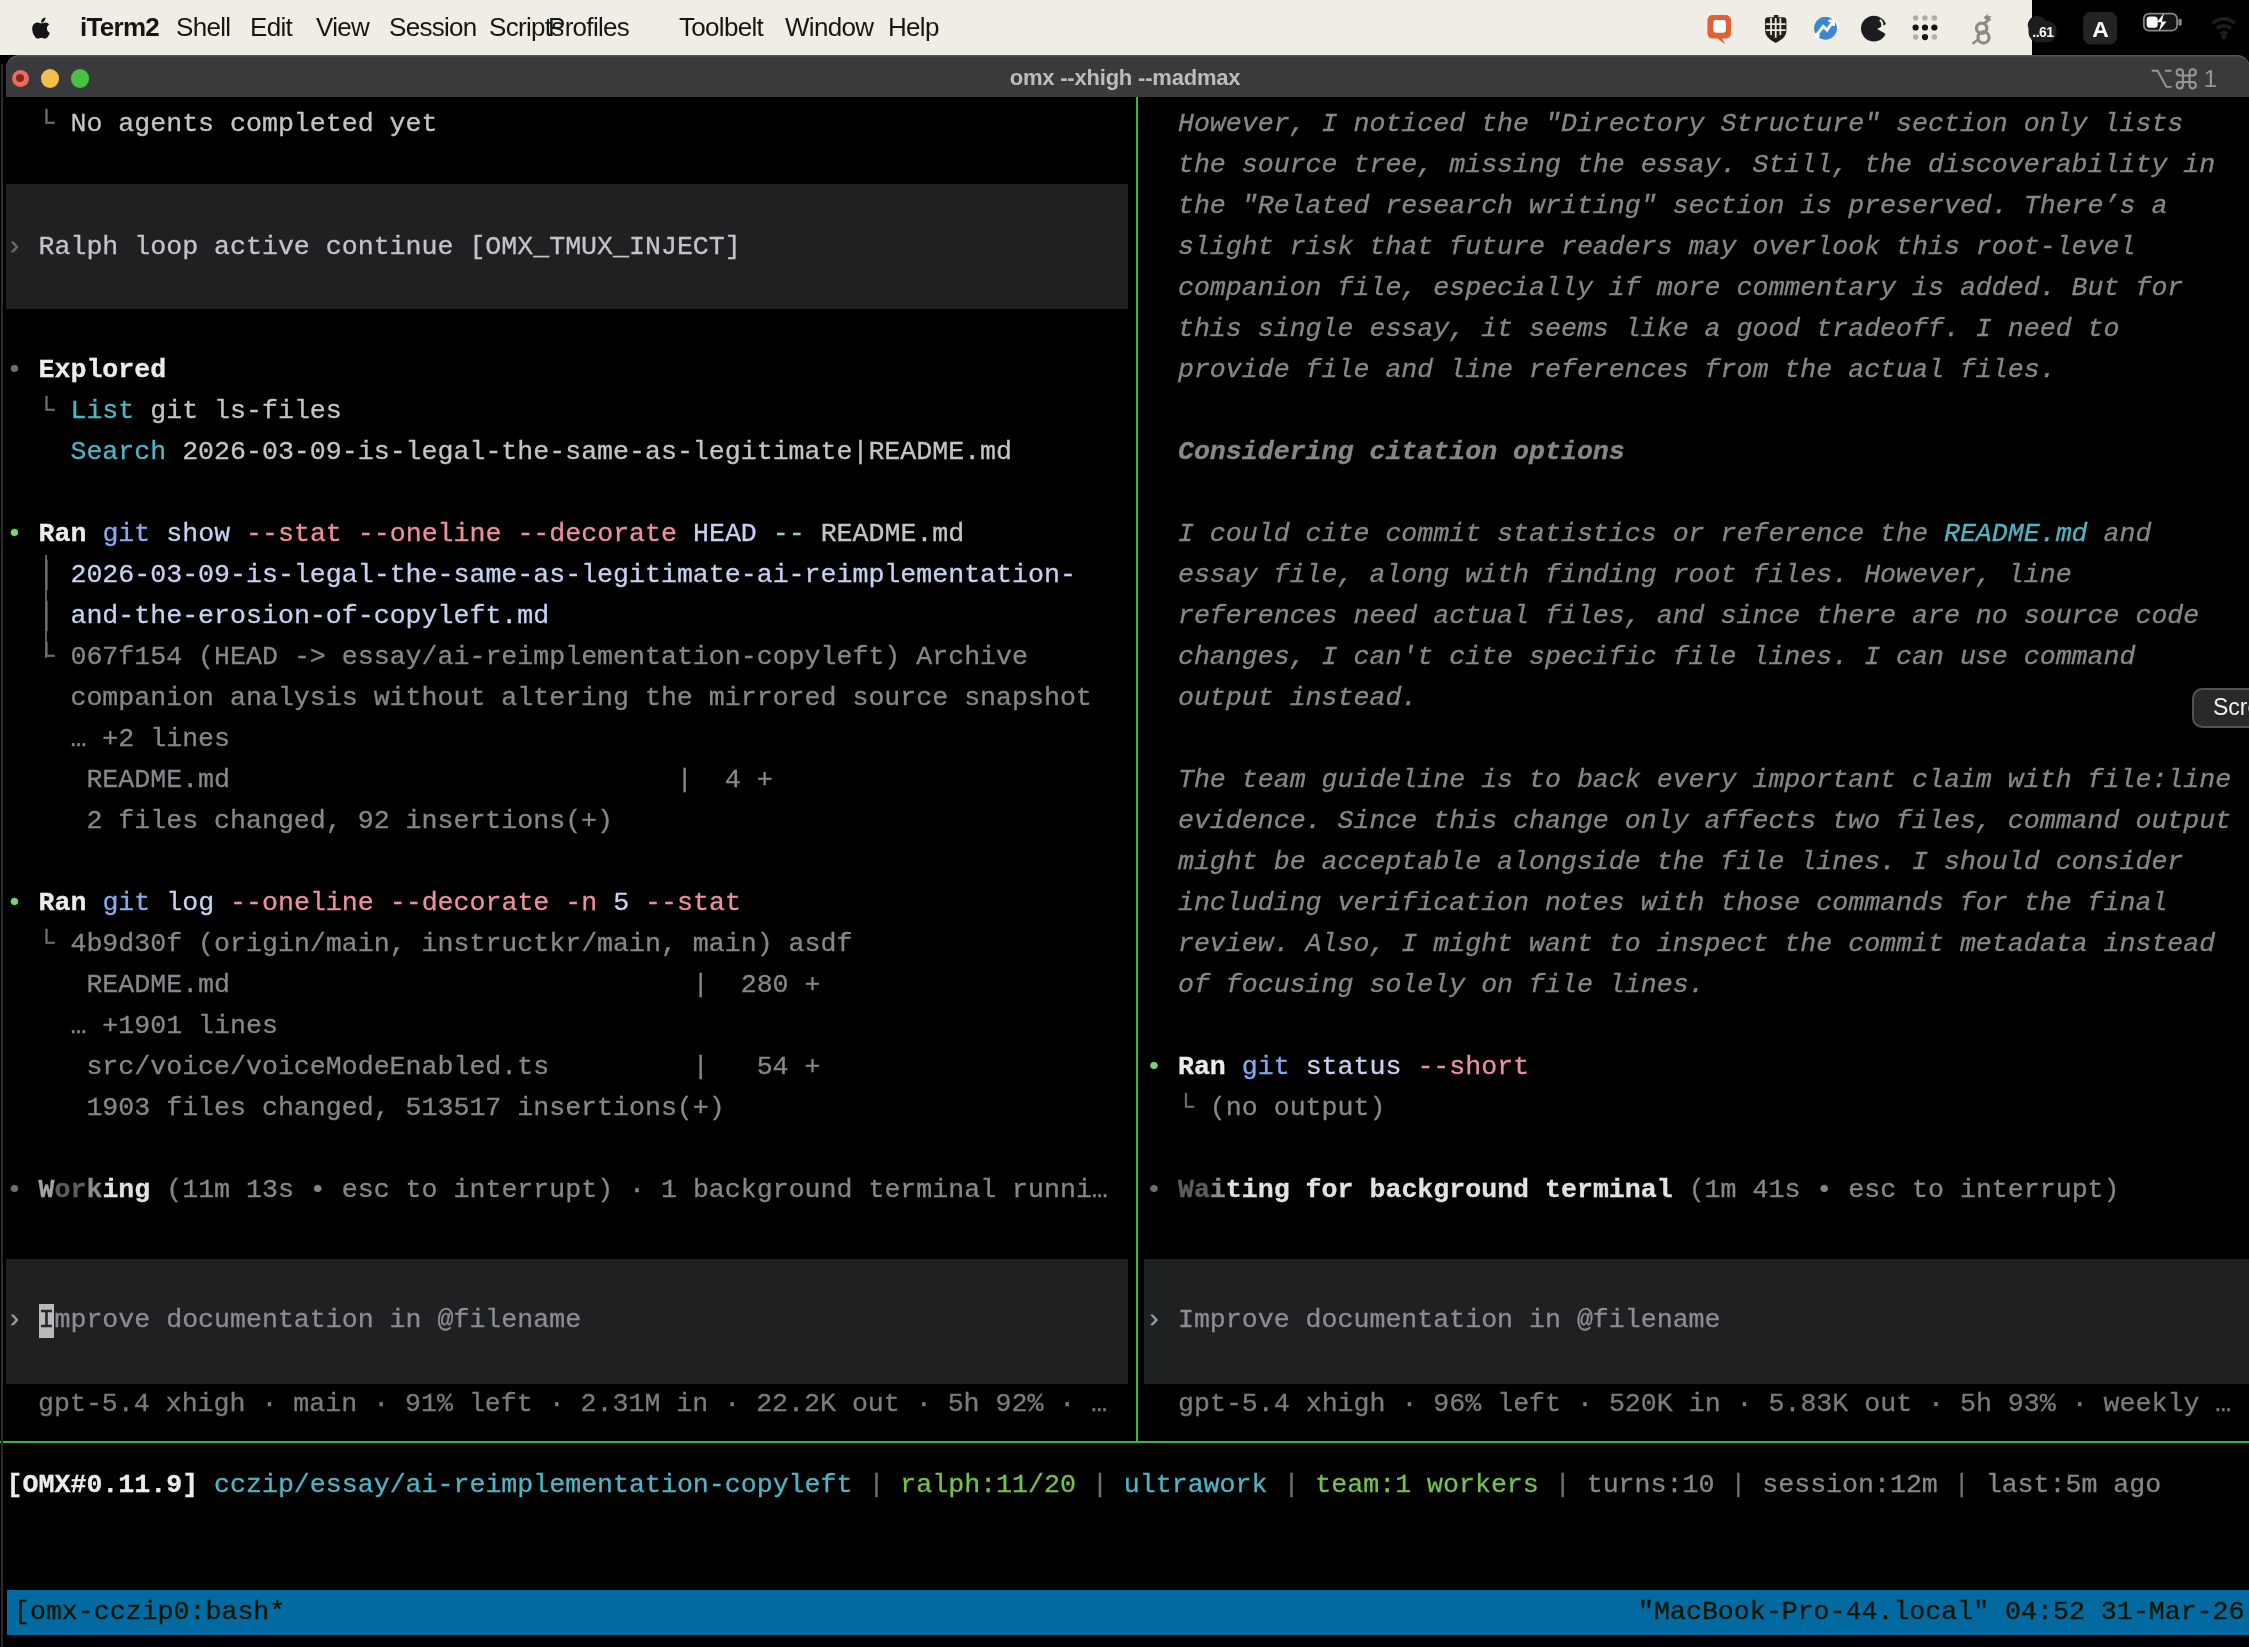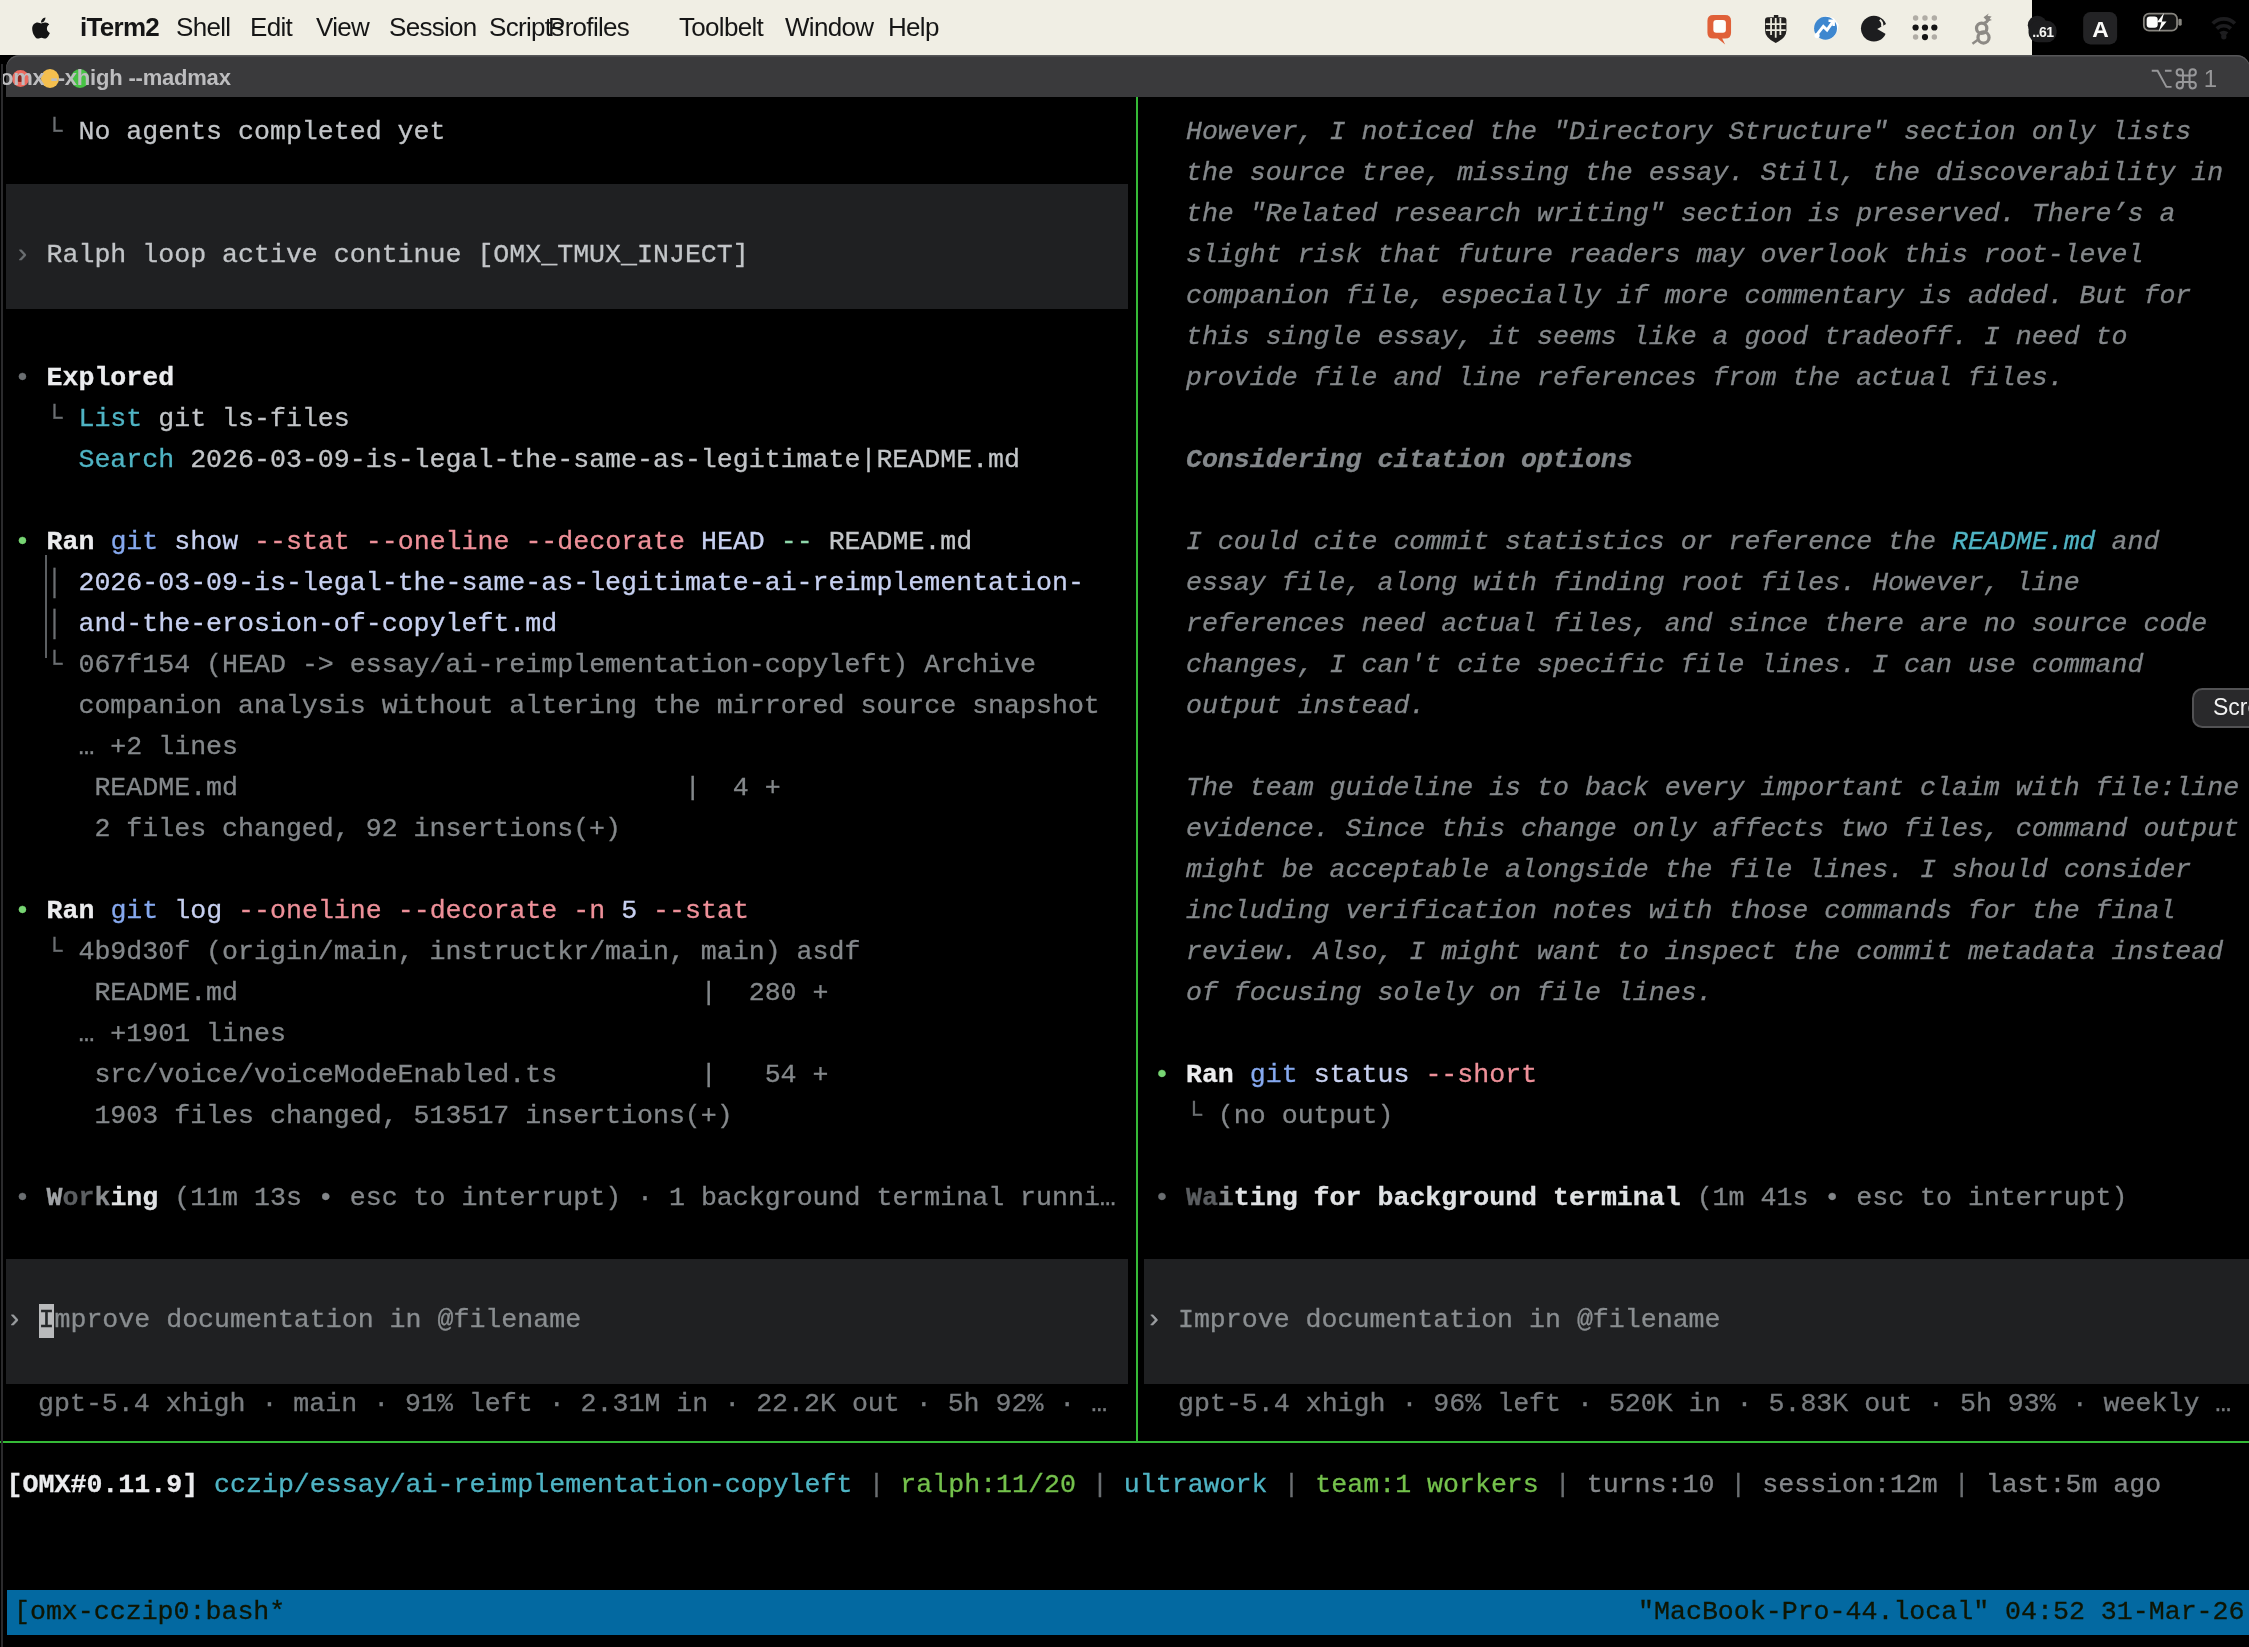--- a/index.html
+++ b/index.html
@@ -2,25 +2,25 @@
 <html style="font-size:11.8px"><head><meta charset="utf-8"><style>
 html,body{margin:0;padding:0;background:#000;width:2250px;height:1648px;overflow:hidden}
 *{box-sizing:border-box}
 body{font-family:"Liberation Mono",monospace}
 
 #menubar{position:absolute;left:0;top:0;width:2032px;height:55px;background:#f0eee4;font-family:"Liberation Sans",sans-serif;font-size:26px;letter-spacing:-0.7px;color:#161616}
 #menubar .mi{position:absolute;top:11.8px;white-space:nowrap}
 
 #titlebar{position:absolute;left:5.9px;top:55px;width:2244px;height:43px;background:#3a3a3c;border-radius:13.3px 13.3px 0 0;box-shadow:inset 0 1.5px 0 #565658}
 .tl{position:absolute;border-radius:50%}
-#wtitle{position:absolute;top:65px;left:0;width:2250px;text-align:left;font-family:"Liberation Sans",sans-serif;font-weight:bold;font-size:22px;letter-spacing:-0.2px;color:#bdbdbf}
+#wtitle{position:absolute;top:65px;left:0;width:2250px;text-align:center;font-family:"Liberation Sans",sans-serif;font-weight:bold;font-size:22px;letter-spacing:-0.2px;color:#bdbdbf}
 #hotkey{position:absolute;top:65px;right:32px;color:#98989a;font-family:"Liberation Sans",sans-serif;font-size:24px}
 
 #term{position:absolute;left:0;top:97px;width:2250px;height:1551px;background:#000}
-pre.pane{position:absolute;margin:8px;font:26.6px/41px "Liberation Mono",monospace;letter-spacing:0;color:#c2c5c8;white-space:pre;-webkit-text-stroke:0.3px}
+pre.pane{position:absolute;margin:0;font:26.6px/41px "Liberation Mono",monospace;letter-spacing:0;color:#c2c5c8;white-space:pre;-webkit-text-stroke:0.3px}
 #lpane{left:6.6px;top:6.6px}
 #rpane{left:1146px;top:6.6px}
 .b{font-weight:bold}
 .i{font-style:italic}
 .wht{color:#ebecee;font-weight:bold}
 .lav{color:#c7d0f0}
 .blu{color:#86a9ef}
 .pnk{color:#ee9099}
 .cyn{color:#4fb4c4}
 .tea{color:#8fd8ac}

